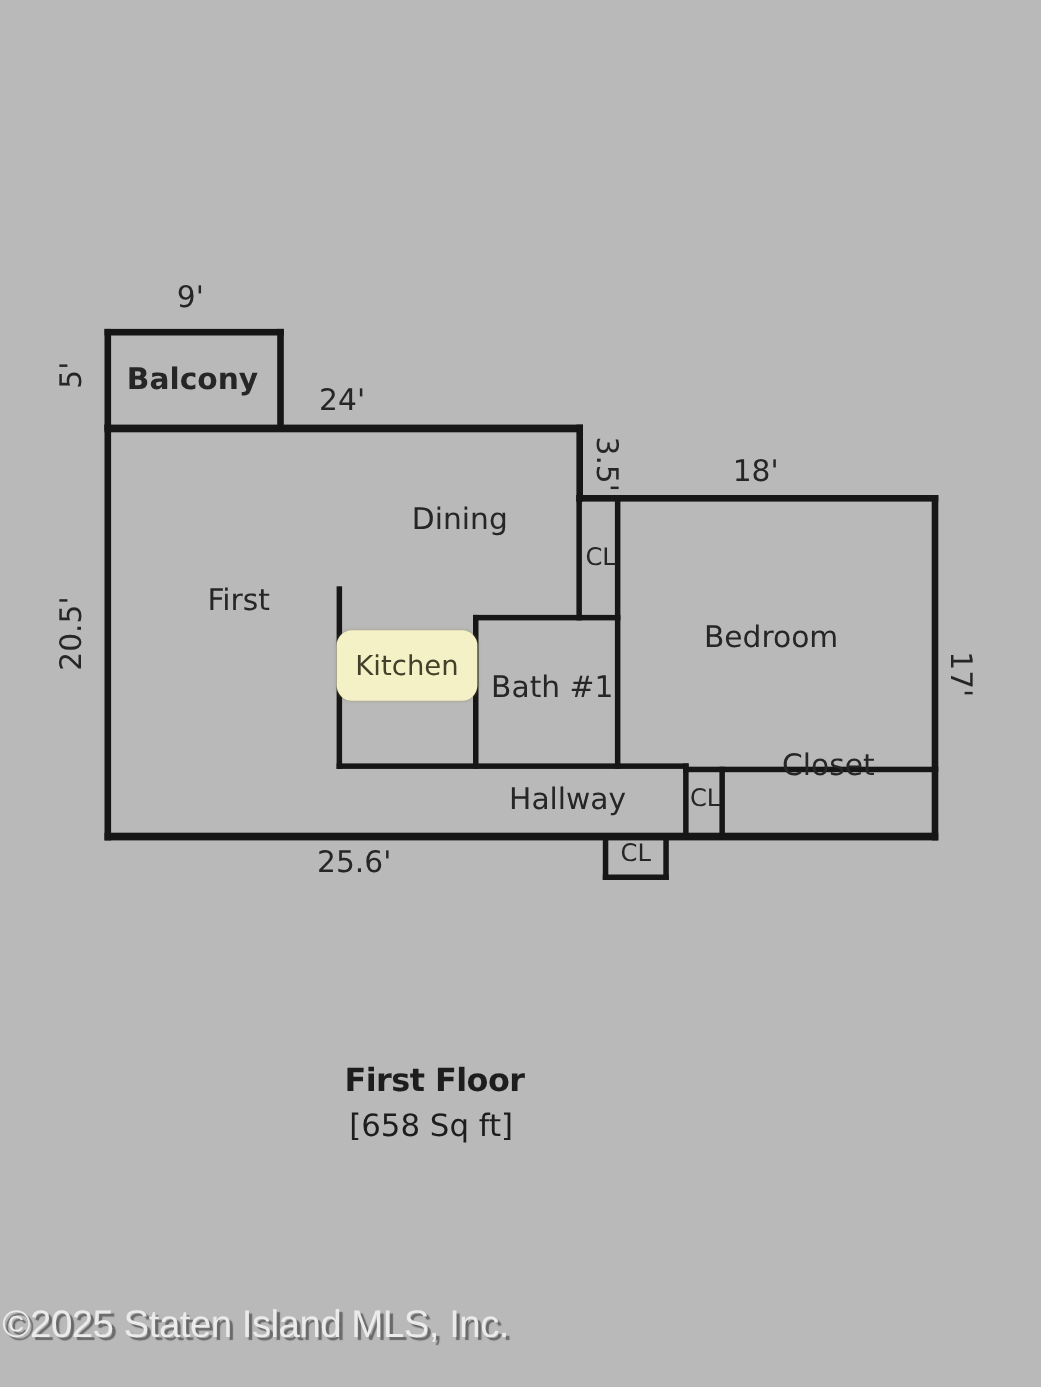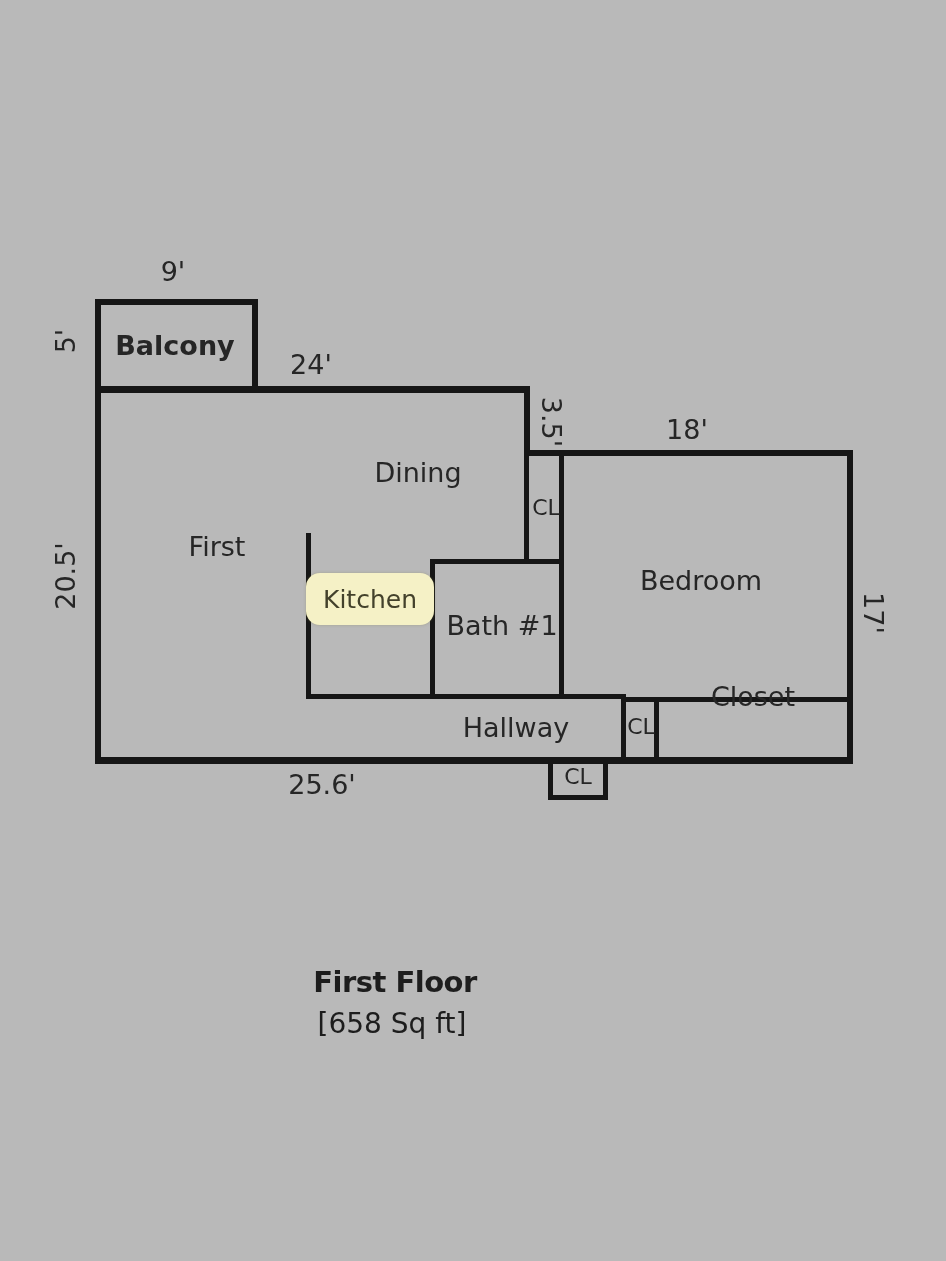--- a/index.html
+++ b/index.html
@@ -24,21 +24,21 @@
     line-height:1;
   }
   .lbl.rot-ccw { transform:translate(-50%,-50%) rotate(-90deg); }
   .lbl.rot-cw  { transform:translate(-50%,-50%) rotate(90deg); }
   .lbl.bold { font-weight:bold; }
   .lbl.small { font-size:22px; }
 
   .kitchen-chip {
     position:absolute;
     left:306px; top:573px;
-    width:128px; height:52px;
+    width:128px; height:64px;
     background:#f5f1c6;
     border-radius:14px;
     box-shadow:0 0 3px rgba(120,115,60,0.35);
   }
   .kitchen-chip .lbl {
     left:50%; top:50%;
     color:#43412b;
     font-size:25px;
   }
 
@@ -117,14 +117,15 @@
     <span class="lbl small" style="left:546px; top:508px;">CL</span>
     <span class="lbl small" style="left:641px; top:727px;">CL</span>
     <span class="lbl small" style="left:578px; top:777px;">CL</span>
   </div>
 
   <div class="title-block">
     <span class="title-line main" style="left:395px; top:982px;">First Floor</span>
     <span class="title-line sub" style="left:392px; top:1023px;">[658 Sq ft]</span>
   </div>
 
+  <div class="watermark">©2025 Staten Island MLS, Inc.</div>
 
 </div>
 
 </body></html>

